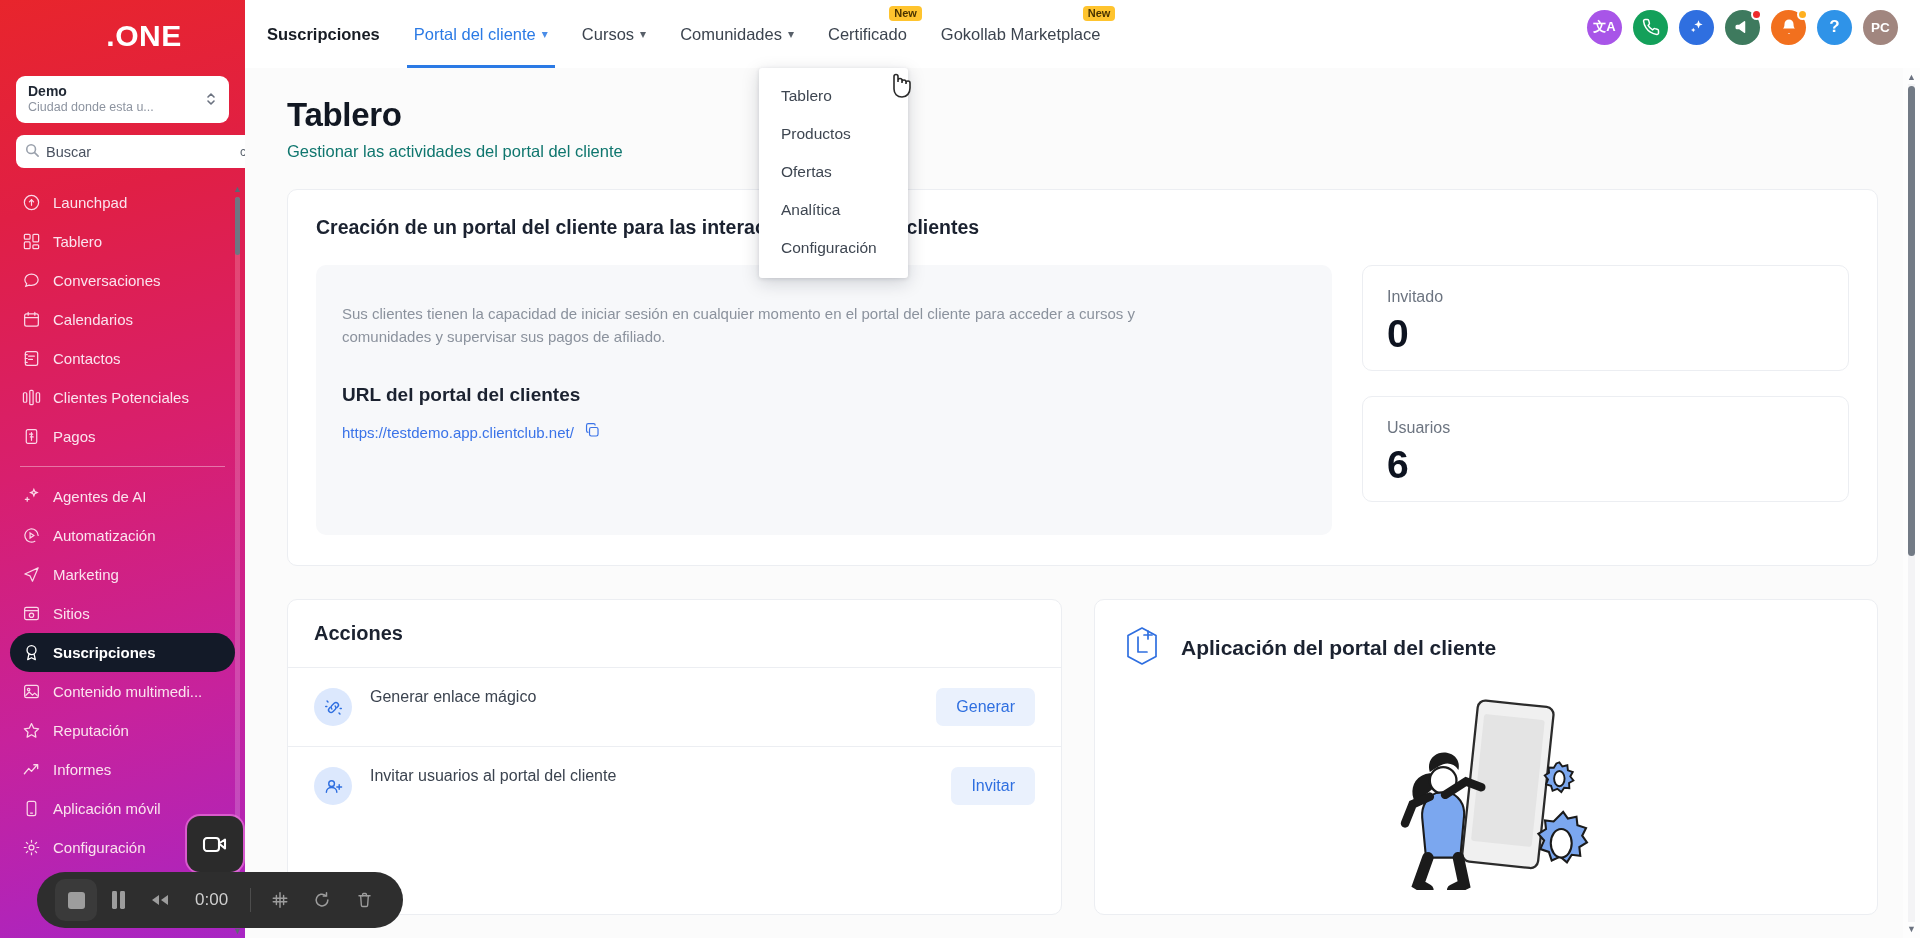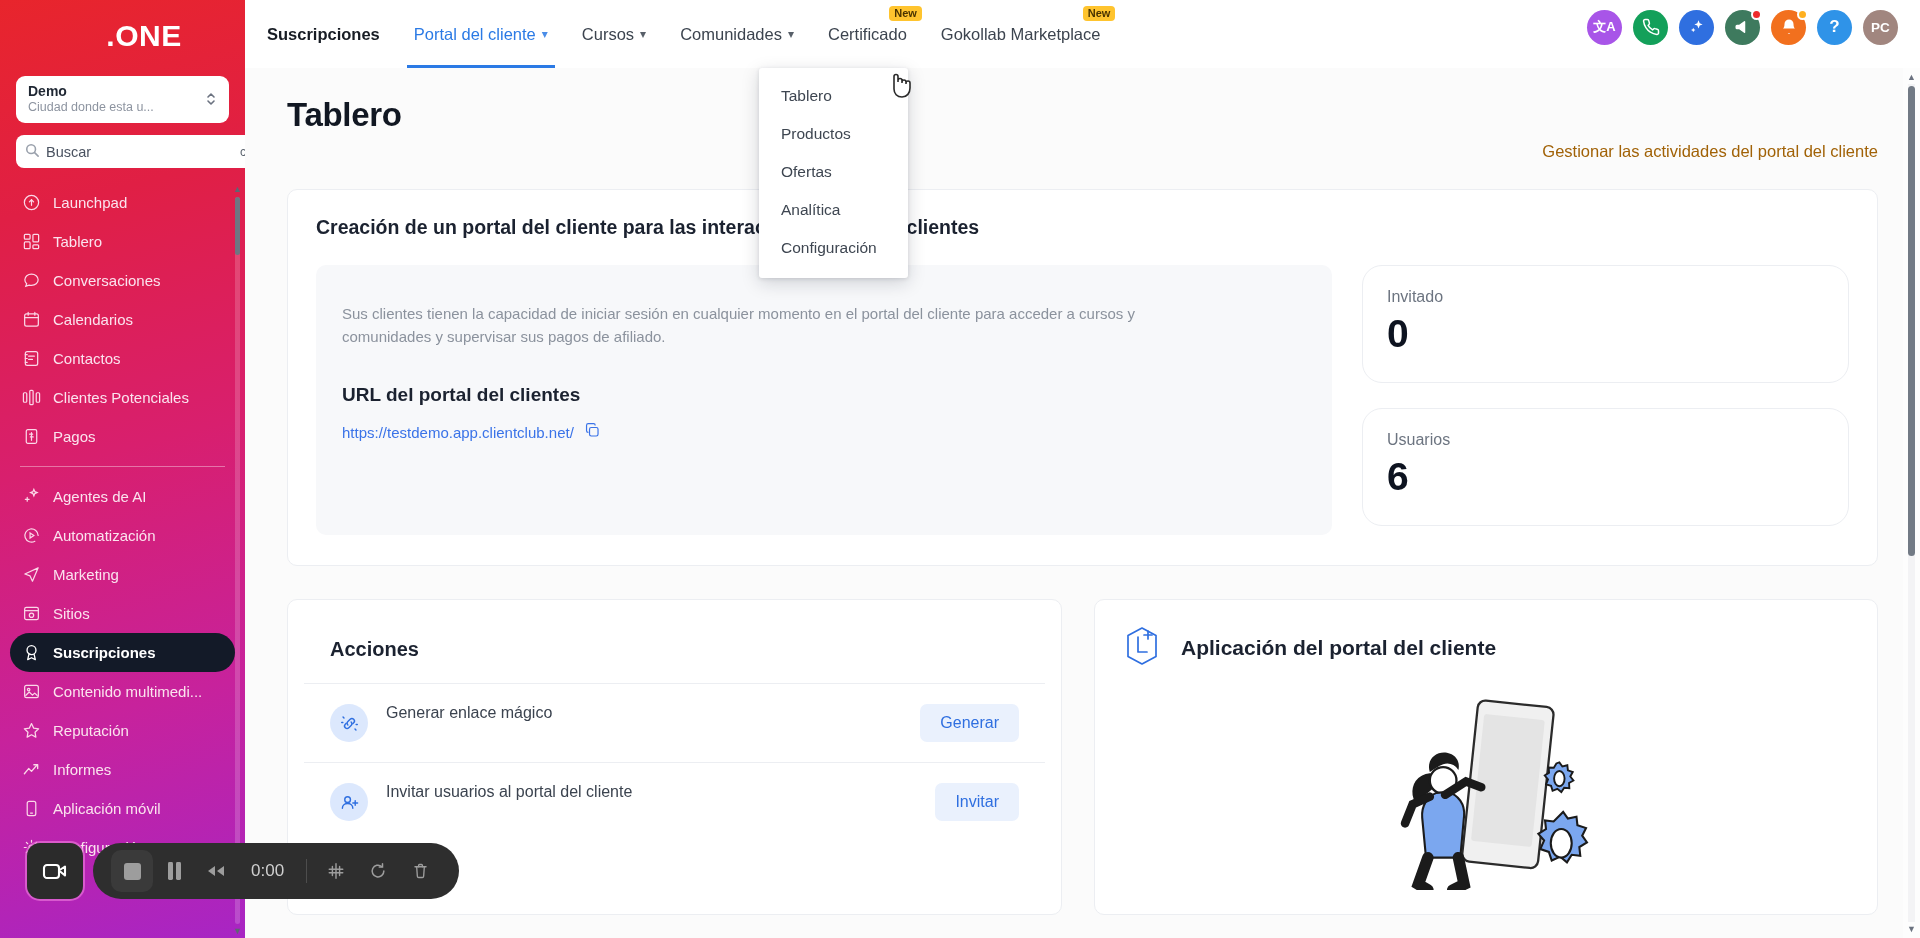--- a/index.html
+++ b/index.html
@@ -104,43 +104,43 @@
     background: #fff; border-radius: 3px;
     box-shadow: 0 5px 18px rgba(20,26,40,.17), 0 1px 4px rgba(20,26,40,.12);
     padding: 9px 0 11px 0; z-index: 60;
   }
   .dditem { font-size: 15.5px; color: #3e4651; padding: 10px 22px; white-space: nowrap; }
 
   
   .content { position: absolute; top: 68px; left: 0; right: 0; bottom: 0; overflow: hidden; }
   .page-pad { padding: 28px 42px 0 42px; }
   .page-title { font-size: 33px; font-weight: bold; color: #111722; letter-spacing: -.3px; }
-  .page-sub { font-size: 16.5px; color: #a16207; margin-top: 8px; text-align: right; }
+  .page-sub { font-size: 16.5px; color: #0f766e; margin-top: 8px; }
 
   .card {
     background: #fff; border: 1px solid #eceef2; border-radius: 10px;
     margin-top: 28px;
   }
   .card.portal { padding: 26px 28px 30px 28px; }
   .card-title { font-size: 19.5px; font-weight: bold; color: #1b2230; }
   .portal-grid { display: flex; gap: 30px; margin-top: 26px; }
   .panel-left { flex: 1; background: #f7f8fa; border-radius: 10px; padding: 26px 26px 28px 26px; min-height: 270px;}
   .h2 { font-size: 19px; font-weight: bold; color: #1b2230; }
   .ptext { font-size: 15px; color: #8b929d; line-height: 23px; margin-top: 11px; max-width: 870px;}
   .h3 { font-size: 19px; font-weight: bold; color: #1b2230; margin-top: 36px;}
   .urlrow { display: flex; align-items: center; gap: 10px; margin-top: 16px; }
   .urlrow a { font-size: 15px; color: #3a73e8; text-decoration: none; }
   .copyicon { color: #3a73e8; }
   .panel-right { width: 487px; flex: 0 0 487px; display: flex; flex-direction: column; gap: 25px;}
-  .statcard { border: 1px solid #eceef2; border-radius: 20px; padding: 22px 24px 36px 24px; height: 118px; }
+  .statcard { border: 1px solid #eceef2; border-radius: 10px; padding: 22px 24px 36px 24px; height: 106px; }
   .statlabel { font-size: 16px; color: #6c7480; }
   .statvalue { font-size: 39px; font-weight: bold; color: #0d1320; margin-top: 6px; line-height: 44px;}
 
   .lower { display: flex; gap: 32px; margin-top: 33px; padding-bottom: 40px;}
-  .card.actions { flex: 0 0 775px; width: 775px; margin-top: 0; padding: 16px; }
+  .card.actions { flex: 0 0 775px; width: 775px; margin-top: 0; padding: 0; }
   .actions-head { padding: 22px 26px; font-size: 20px; font-weight: bold; color: #1b2230;}
   .hr { height: 1px; background: #eceef2; }
   .actionrow { display: flex; padding: 20px 26px; gap: 18px; }
   .aicon {
     width: 38px; height: 38px; border-radius: 50%; background: #dce8fd;
     display: flex; align-items: center; justify-content: center; color: #2f6fe0; flex: 0 0 38px;
   }
   .alabel { font-size: 16px; color: #3b434f; }
   .abtn {
     margin-left: auto; background: #eaf1fd; color: #2f6fe0; border: 0;
@@ -153,21 +153,21 @@
 
   
   .mscroll { position: absolute; right: 0; top: 68px; bottom: 0; width: 17px; background: #fdfdfd; z-index: 25;}
   .mscroll .arr { position: absolute; left: 0; right: 0; text-align: center; color: #6b7280; font-size: 9px; line-height: 10px; }
   .mscroll .arr.up { top: 4px; }
   .mscroll .arr.down { bottom: 4px; }
   .mtrack { position: absolute; left: 5px; right: 5px; top: 16px; bottom: 16px; background: #f3f3f5; }
   .mthumb { position: absolute; left: 5px; width: 7px; top: 18px; height: 470px; background: #727a85; border-radius: 4px;}
 
   
-  .rec-wrap { position: absolute; left: 27px; bottom: 39px; display: flex; align-items: center; z-index: 80; }
+  .rec-wrap { position: absolute; left: 27px; bottom: 10px; display: flex; align-items: center; z-index: 80; flex-direction: column; }
   .rec-cam {
     width: 56px; height: 56px; border-radius: 13px; background: #2b2b2b;
     display: flex; align-items: center; justify-content: center; color: #fff;
     box-shadow: 0 0 0 2px rgba(236,120,220,.65);
   }
   .rec-bar {
     margin-left: 10px; height: 56px; background: #2e2e2e; border-radius: 28px;
     display: flex; align-items: center; gap: 0px; padding: 0 18px; color: #d4d4d4;
   }
   .rbtn { width: 42px; height: 42px; display: flex; align-items: center; justify-content: center; }

